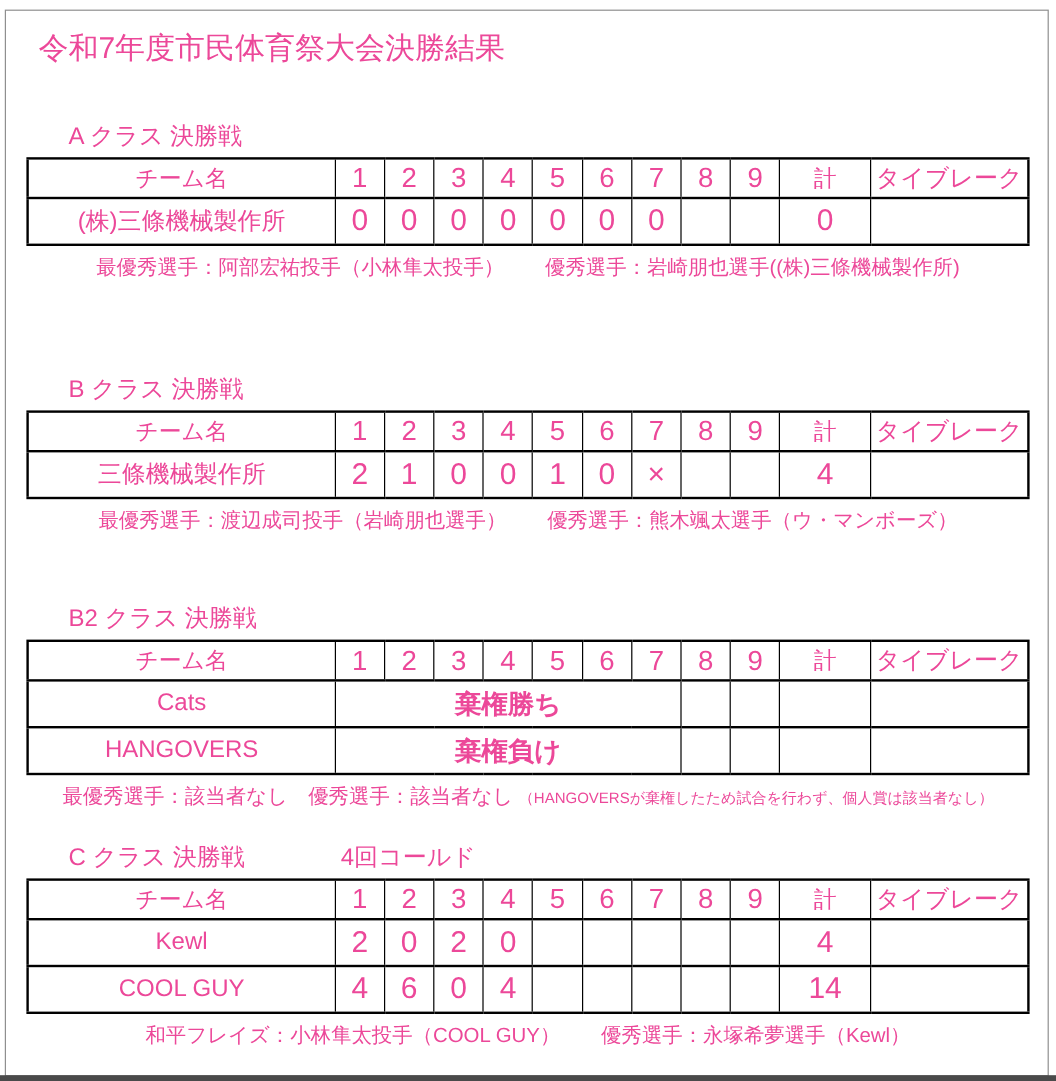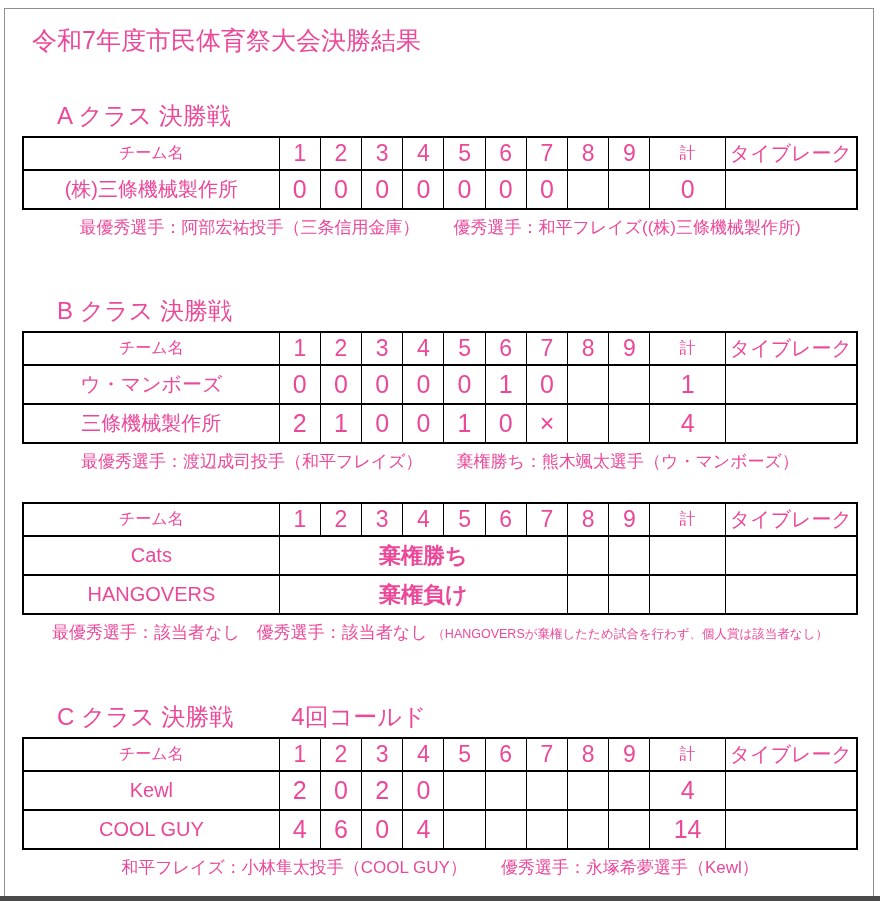--- a/index.html
+++ b/index.html
@@ -28,48 +28,48 @@
     font-size:25px;
     line-height:1.15;
     white-space:nowrap;
   }
   .section{
     position:absolute;
     left:22px;
     width:836px;
   }
   .sec-a{top:100px}
-  .sec-b{top:295px}
+  .sec-b{top:311px}
   .sec-b2{top:502px}
   .sec-c{top:701px}
   .sec-heading{
-    font-size:24px;
+    font-size:20px;
     margin:0 0 4px 35px;
     white-space:nowrap;
   }
   .sec-subheading{
-    margin-left:58px;
+    margin-left:80px;
   }
   table.results-table{
     border-collapse:collapse;
     table-layout:fixed;
     width:836px;
     border:2px solid #000;
   }
   table.results-table td{
     border-style:solid;
     border-color:#000;
     border-width:2px 1.5px;
     text-align:center;
     vertical-align:middle;
     padding:0;
     overflow:hidden;
     white-space:nowrap;
   }
-  tr.header-row td{height:31px;font-size:16px;}
+  tr.header-row td{height:31px;font-size:19px;}
   tr.header-row td.th-inning{font-size:23px;}
   tr.header-row td.th-tiebreak{font-size:20px;}
   tr.data-row td{height:37px;font-size:20px;}
   tr.data-row td.inning-cell,
   tr.data-row td.total-cell{font-size:25px;}
   tr.data-row td.forfeit-cell{font-size:22px;font-weight:bold;}
   .award-note{
     margin-top:6px;
     text-align:center;
     font-size:17px;
@@ -127,21 +127,21 @@
               <td class="inning-cell">0</td>
               <td class="inning-cell">0</td>
               <td class="inning-cell">0</td>
               <td class="inning-cell"></td>
               <td class="inning-cell"></td>
               <td class="total-cell">0</td>
               <td class="tiebreak-cell"></td>
             </tr>
           </tbody>
         </table>
-        <div class="award-note"><span>最優秀選手：阿部宏祐投手（三条信用金庫）　　優秀選手：和平フレイズ((株)三條機械製作所)</span></div>
+        <div class="award-note"><span>最優秀選手：阿部宏祐投手（小林隼太投手）　　優秀選手：岩崎朋也選手((株)三條機械製作所)</span></div>
       </section>
       <section class="section sec-b">
         <div class="sec-heading"><span>B クラス 決勝戦</span></div>
         <table class="results-table">
           <colgroup>
             <col style="width: 255px;">
             <col style="width: 41px;">
             <col style="width: 41px;">
             <col style="width: 41px;">
             <col style="width: 41px;">
@@ -162,52 +162,39 @@
               <td class="th-inning">4</td>
               <td class="th-inning">5</td>
               <td class="th-inning">6</td>
               <td class="th-inning">7</td>
               <td class="th-inning">8</td>
               <td class="th-inning">9</td>
               <td class="th-total">計</td>
               <td class="th-tiebreak">タイブレーク</td>
             </tr>
             <tr class="data-row">
-              <td class="team-cell">ウ・マンボーズ</td>
-              <td class="inning-cell">0</td>
-              <td class="inning-cell">0</td>
-              <td class="inning-cell">0</td>
-              <td class="inning-cell">0</td>
-              <td class="inning-cell">0</td>
-              <td class="inning-cell">1</td>
-              <td class="inning-cell">0</td>
-              <td class="inning-cell"></td>
-              <td class="inning-cell"></td>
-              <td class="total-cell">1</td>
-              <td class="tiebreak-cell"></td>
-            </tr>
-            <tr class="data-row">
               <td class="team-cell">三條機械製作所</td>
               <td class="inning-cell">2</td>
               <td class="inning-cell">1</td>
               <td class="inning-cell">0</td>
               <td class="inning-cell">0</td>
               <td class="inning-cell">1</td>
               <td class="inning-cell">0</td>
               <td class="inning-cell">×</td>
               <td class="inning-cell"></td>
               <td class="inning-cell"></td>
               <td class="total-cell">4</td>
               <td class="tiebreak-cell"></td>
             </tr>
           </tbody>
         </table>
-        <div class="award-note"><span>最優秀選手：渡辺成司投手（和平フレイズ）　　棄権勝ち：熊木颯太選手（ウ・マンボーズ）</span></div>
+        <div class="award-note"><span>最優秀選手：渡辺成司投手（岩崎朋也選手）　　優秀選手：熊木颯太選手（ウ・マンボーズ）</span></div>
       </section>
       <section class="section sec-b2">
+        <div class="sec-heading"><span>B2 クラス 決勝戦</span></div>
         <table class="results-table">
           <colgroup>
             <col style="width: 255px;">
             <col style="width: 41px;">
             <col style="width: 41px;">
             <col style="width: 41px;">
             <col style="width: 41px;">
             <col style="width: 41px;">
             <col style="width: 41px;">
             <col style="width: 41px;">

